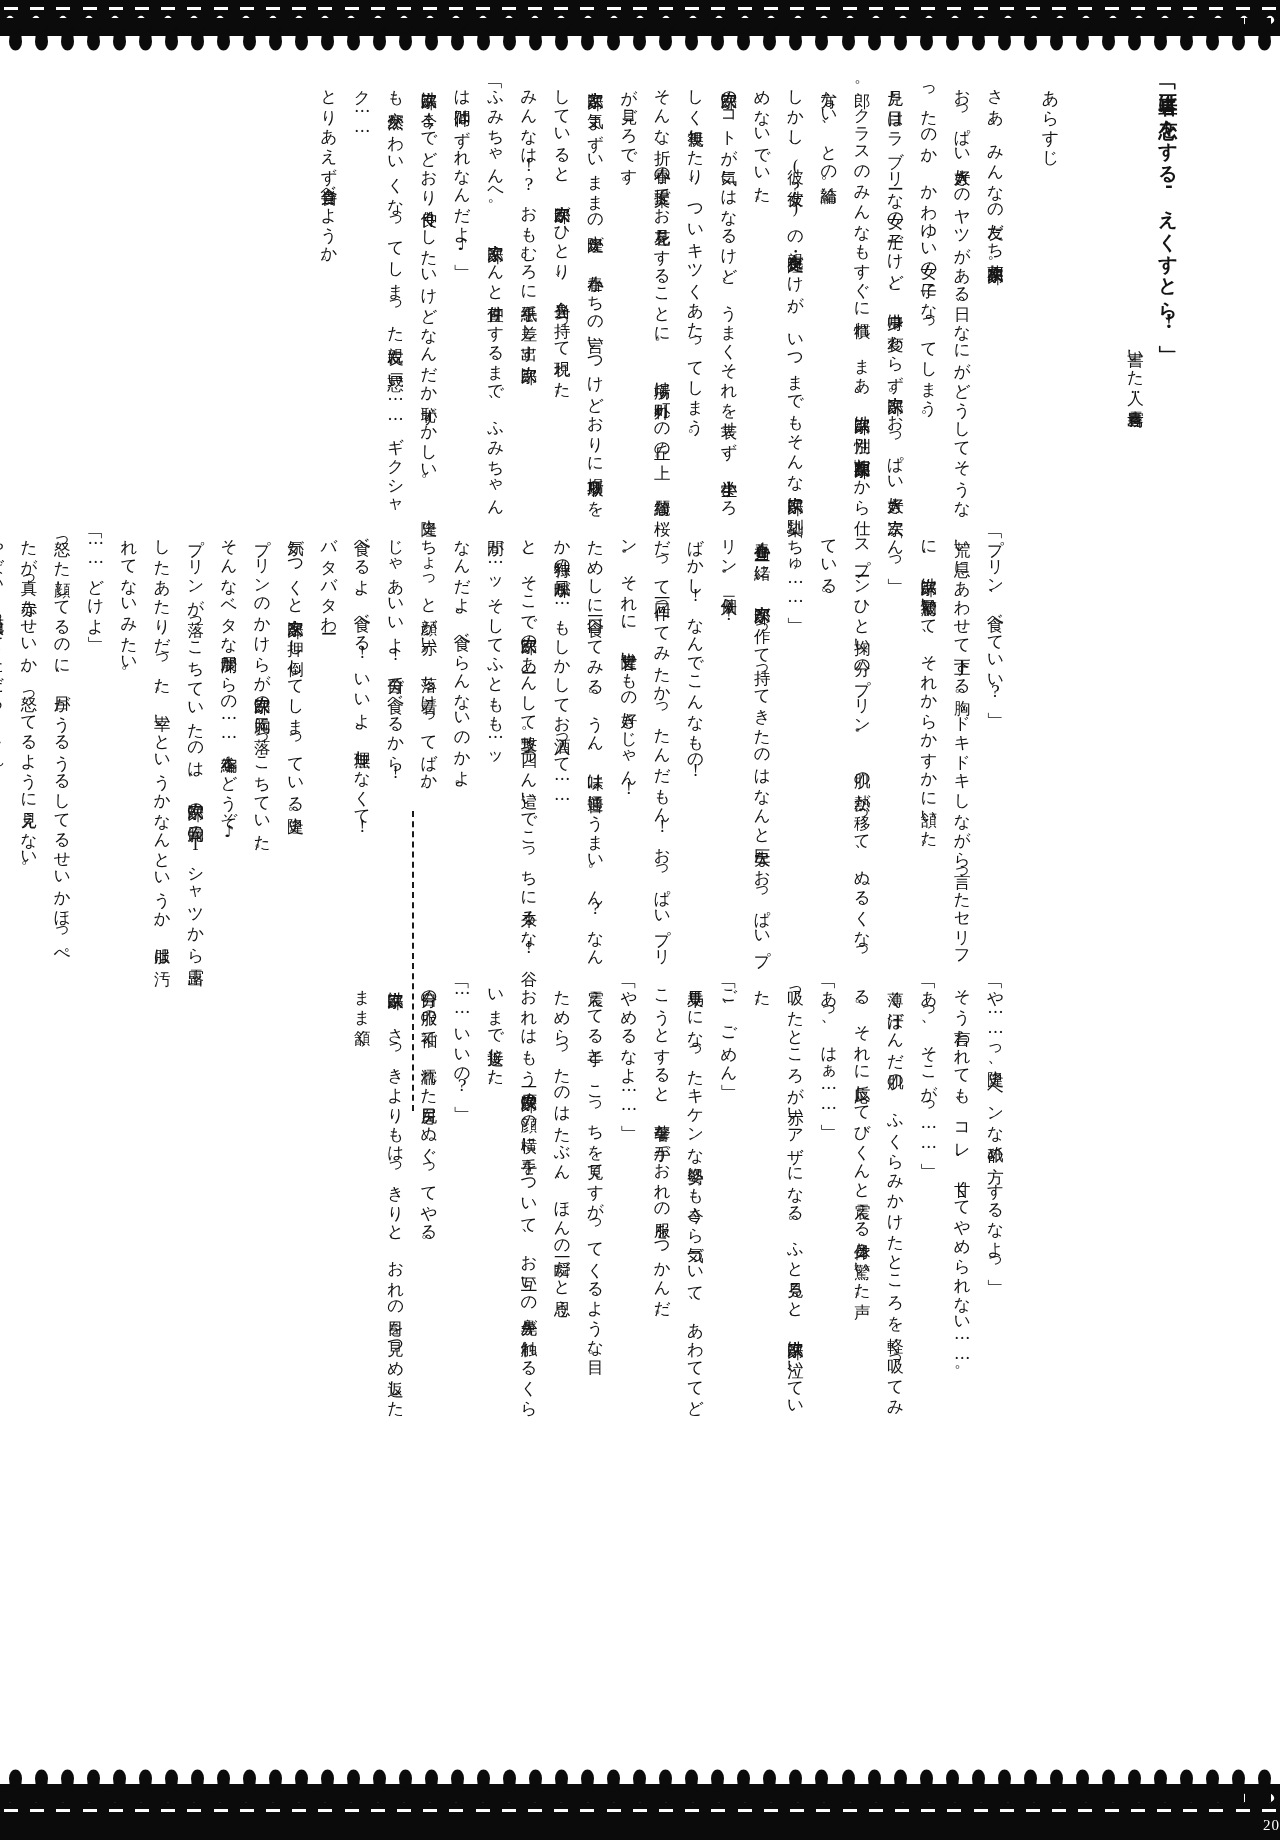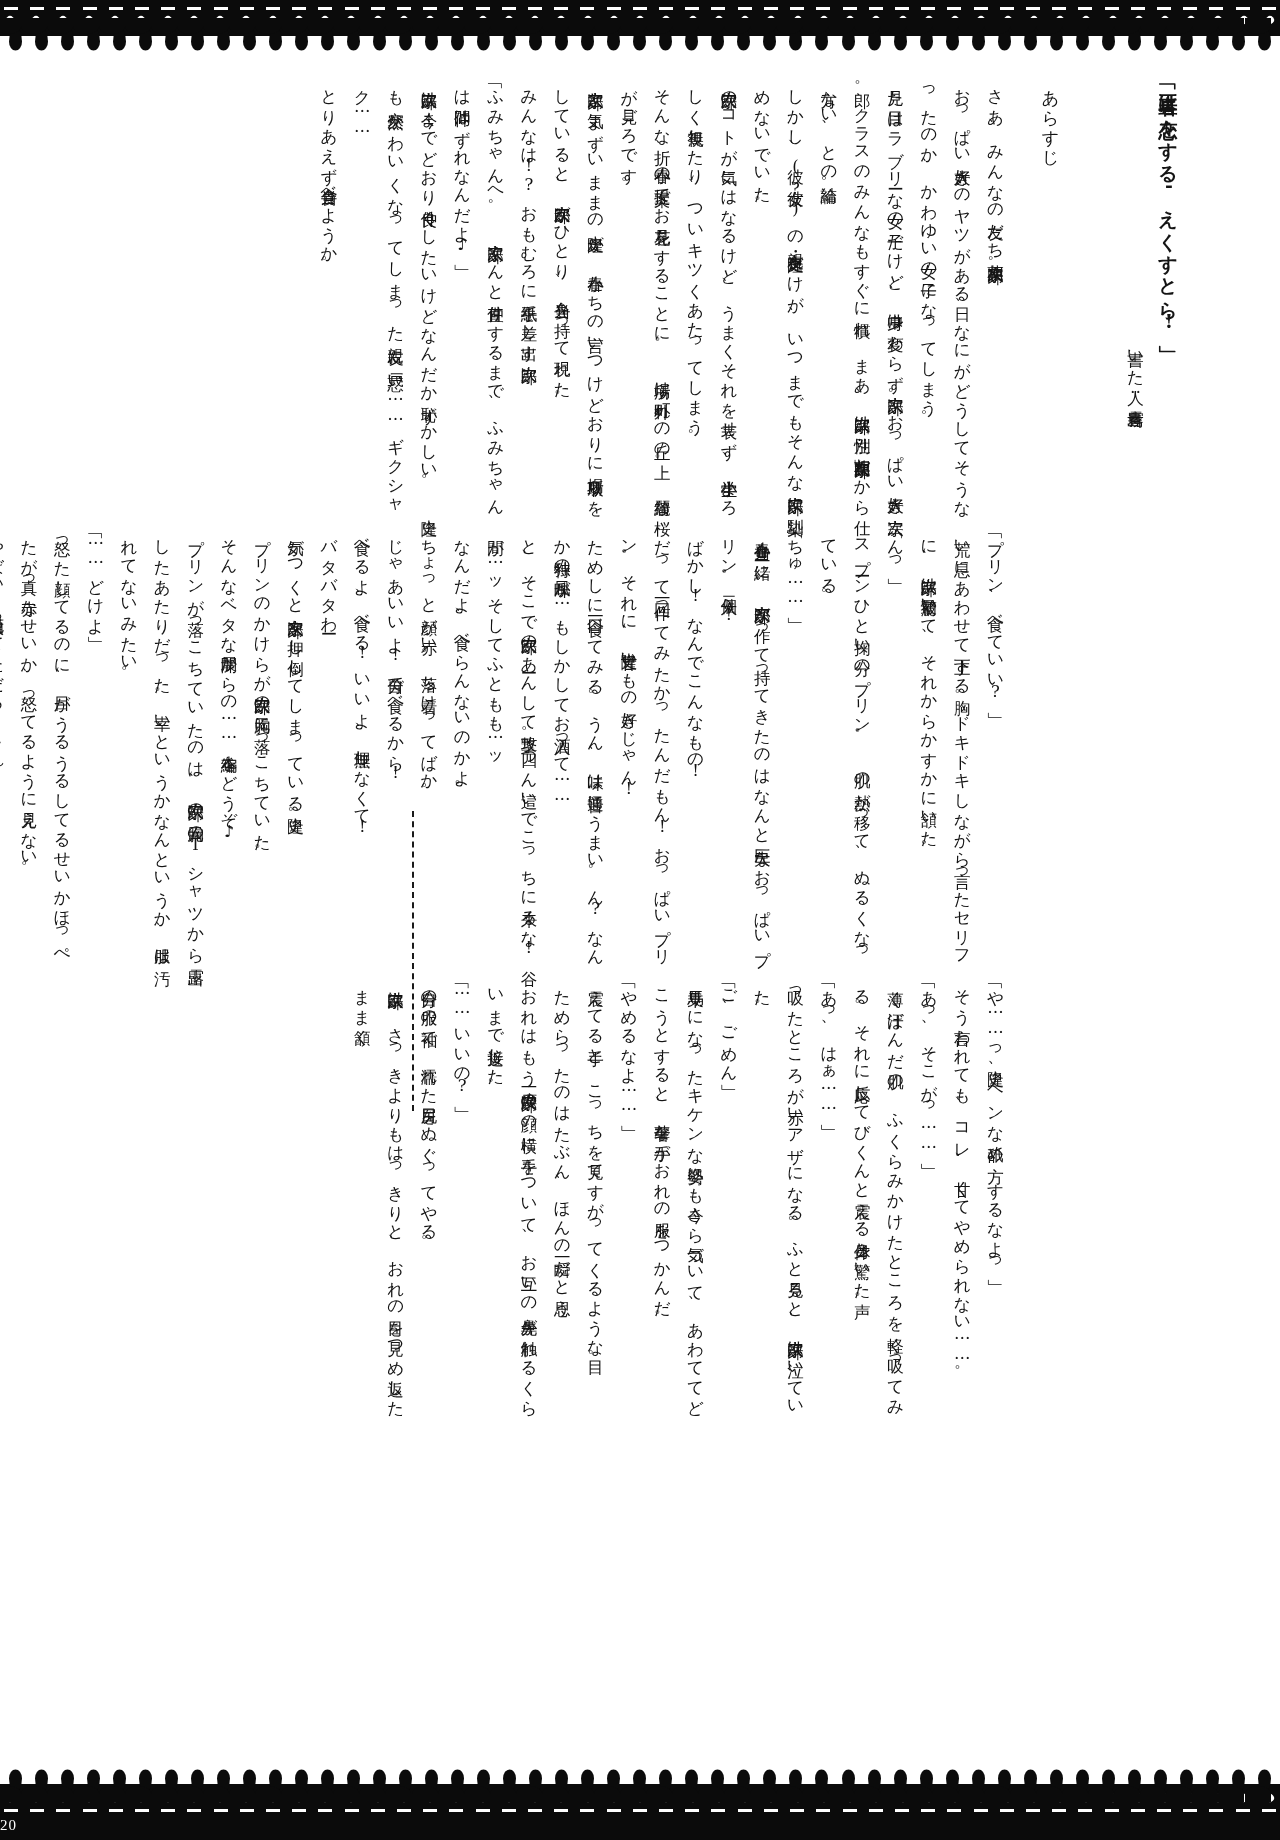--- a/index.html
+++ b/index.html
@@ -88,21 +88,21 @@
     display: block; width: 14px; height: 3px; background: #ffffff;
   }
   .lace-top .trim-dots { top: 16px; }
   .lace-top .trim-dash { top: 7px; }
   .lace-bottom .trim-dots { bottom: 36px; }
   .lace-bottom .trim-dash { bottom: 27px; }
 
   .page-number {
     position: absolute;
     bottom: 6px; left: 0; width: 1280px;
-    text-align: left;
+    text-align: right;
     color: #ffffff;
     font-size: 15px;
     letter-spacing: 1px;
     font-family: "Liberation Serif", serif;
     z-index: 6;
   }
 
   
   .sheet {
     position: absolute;

